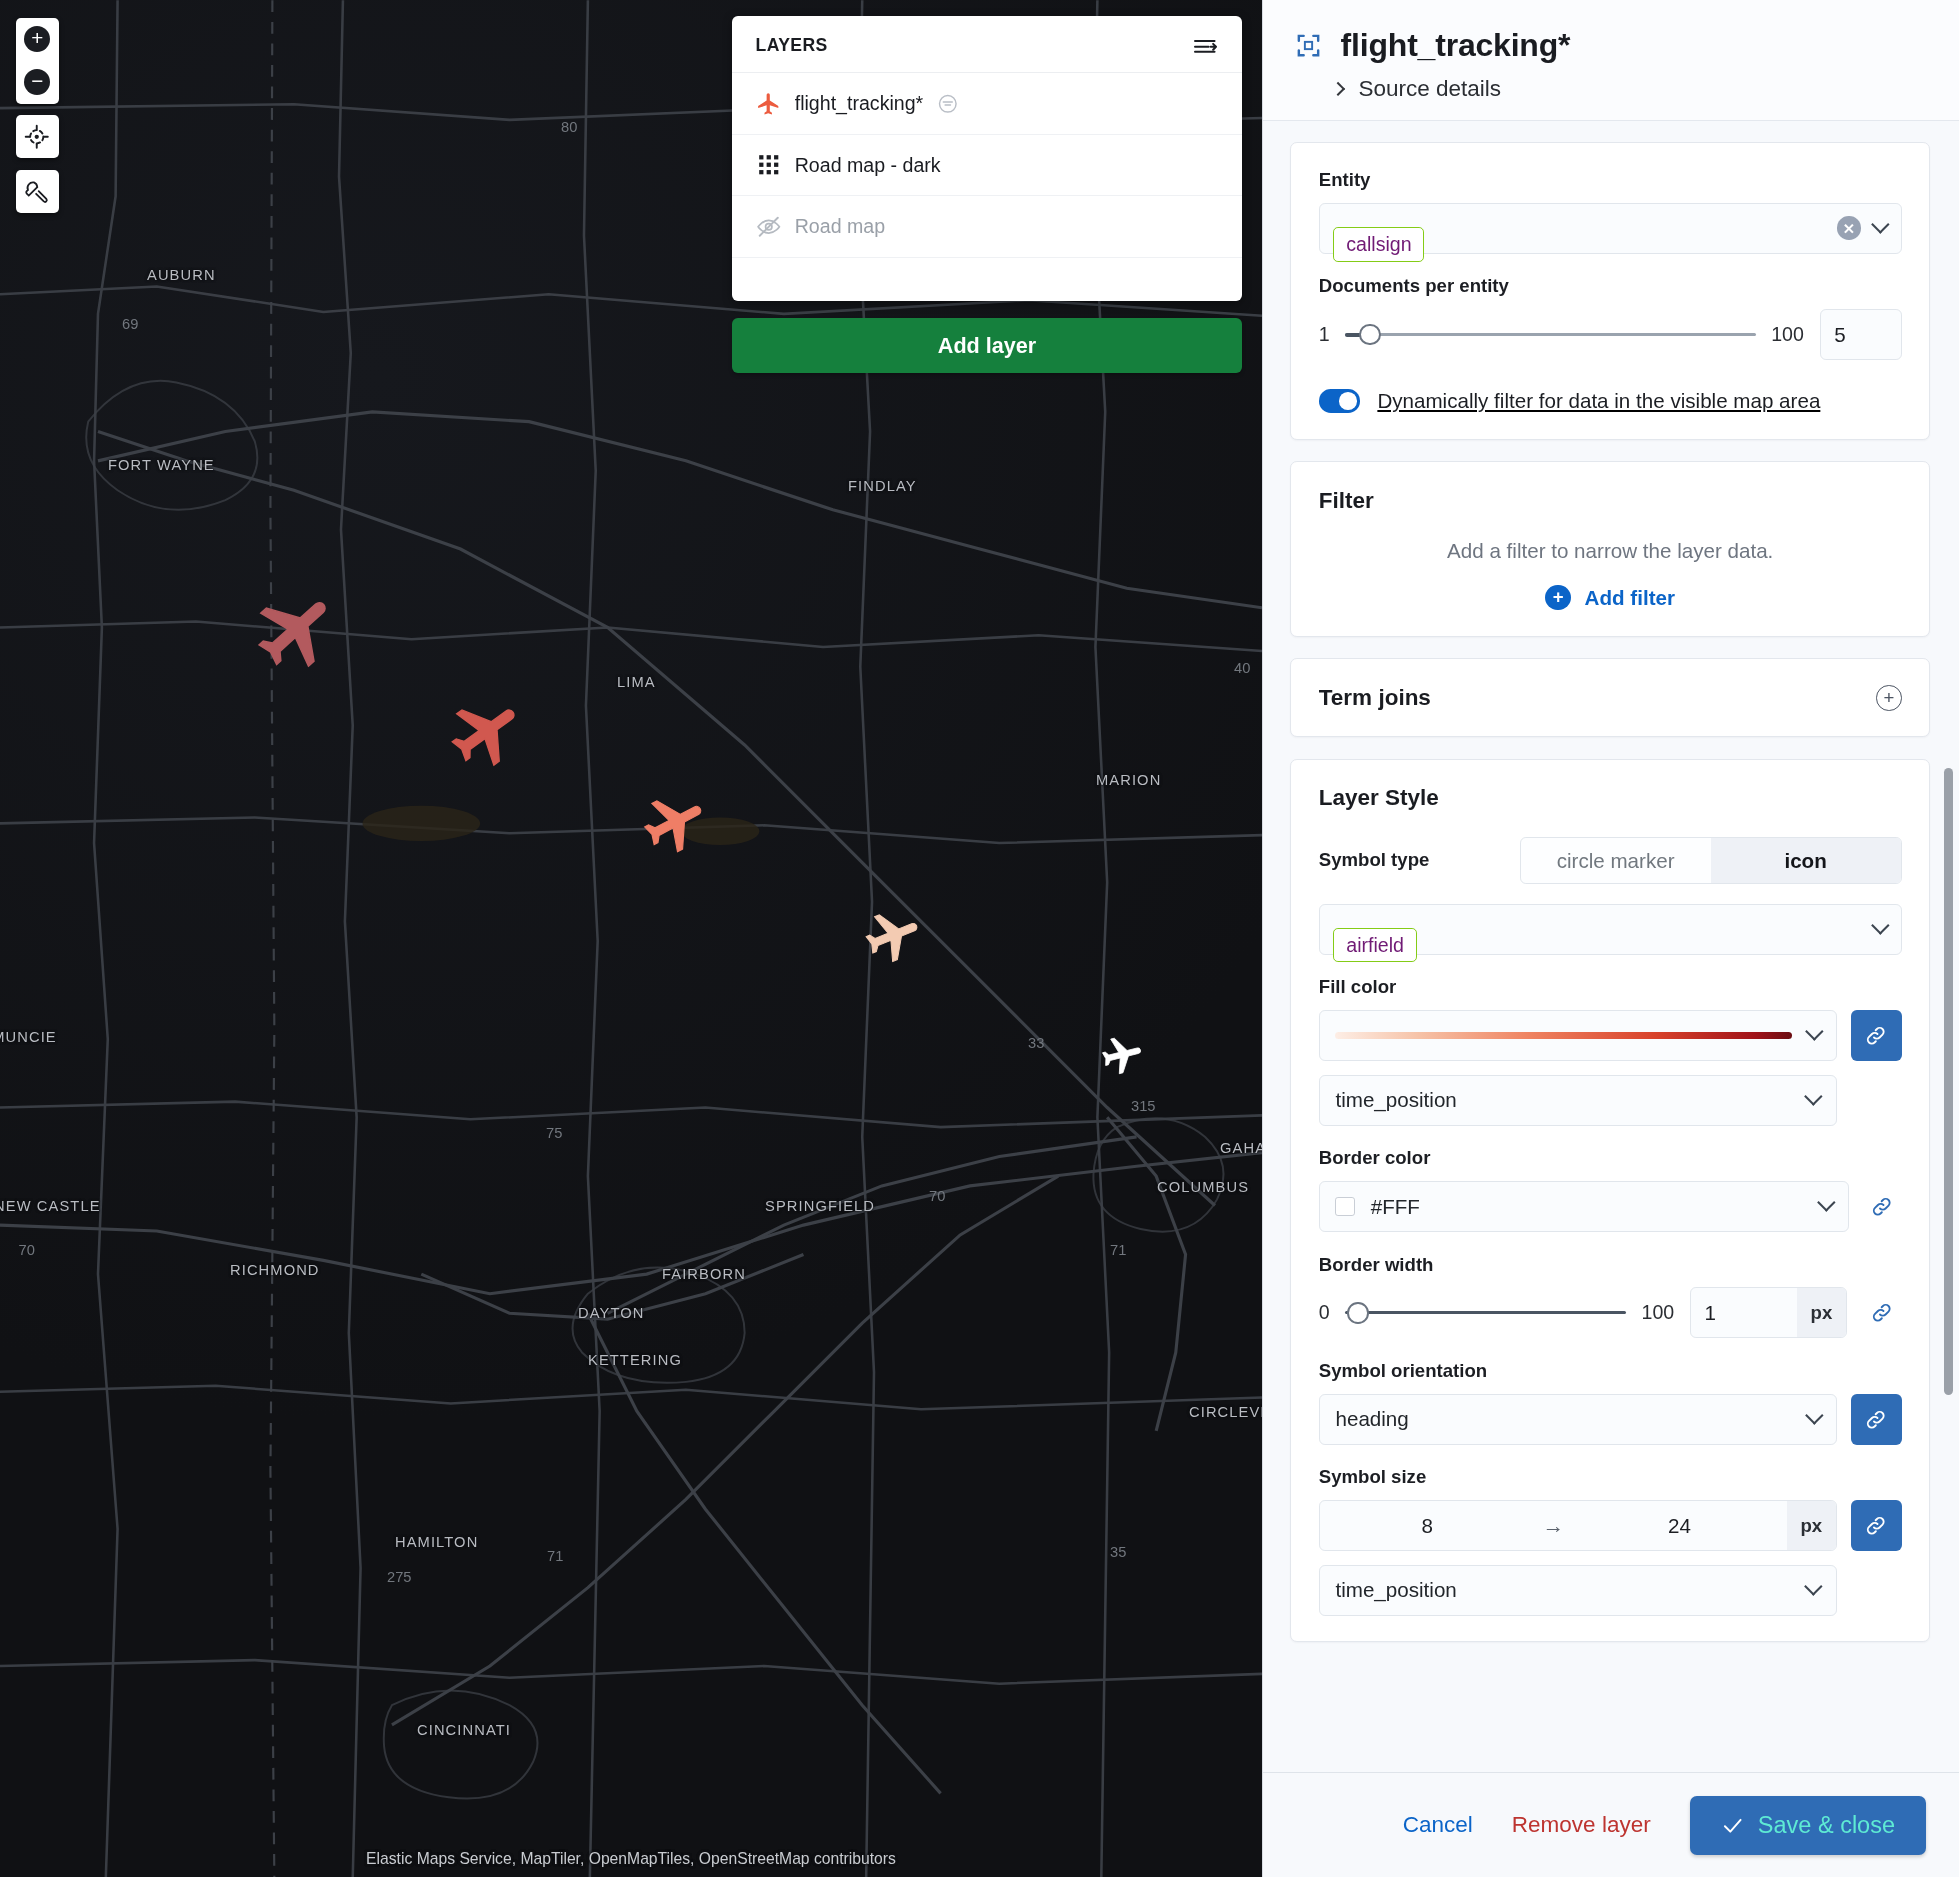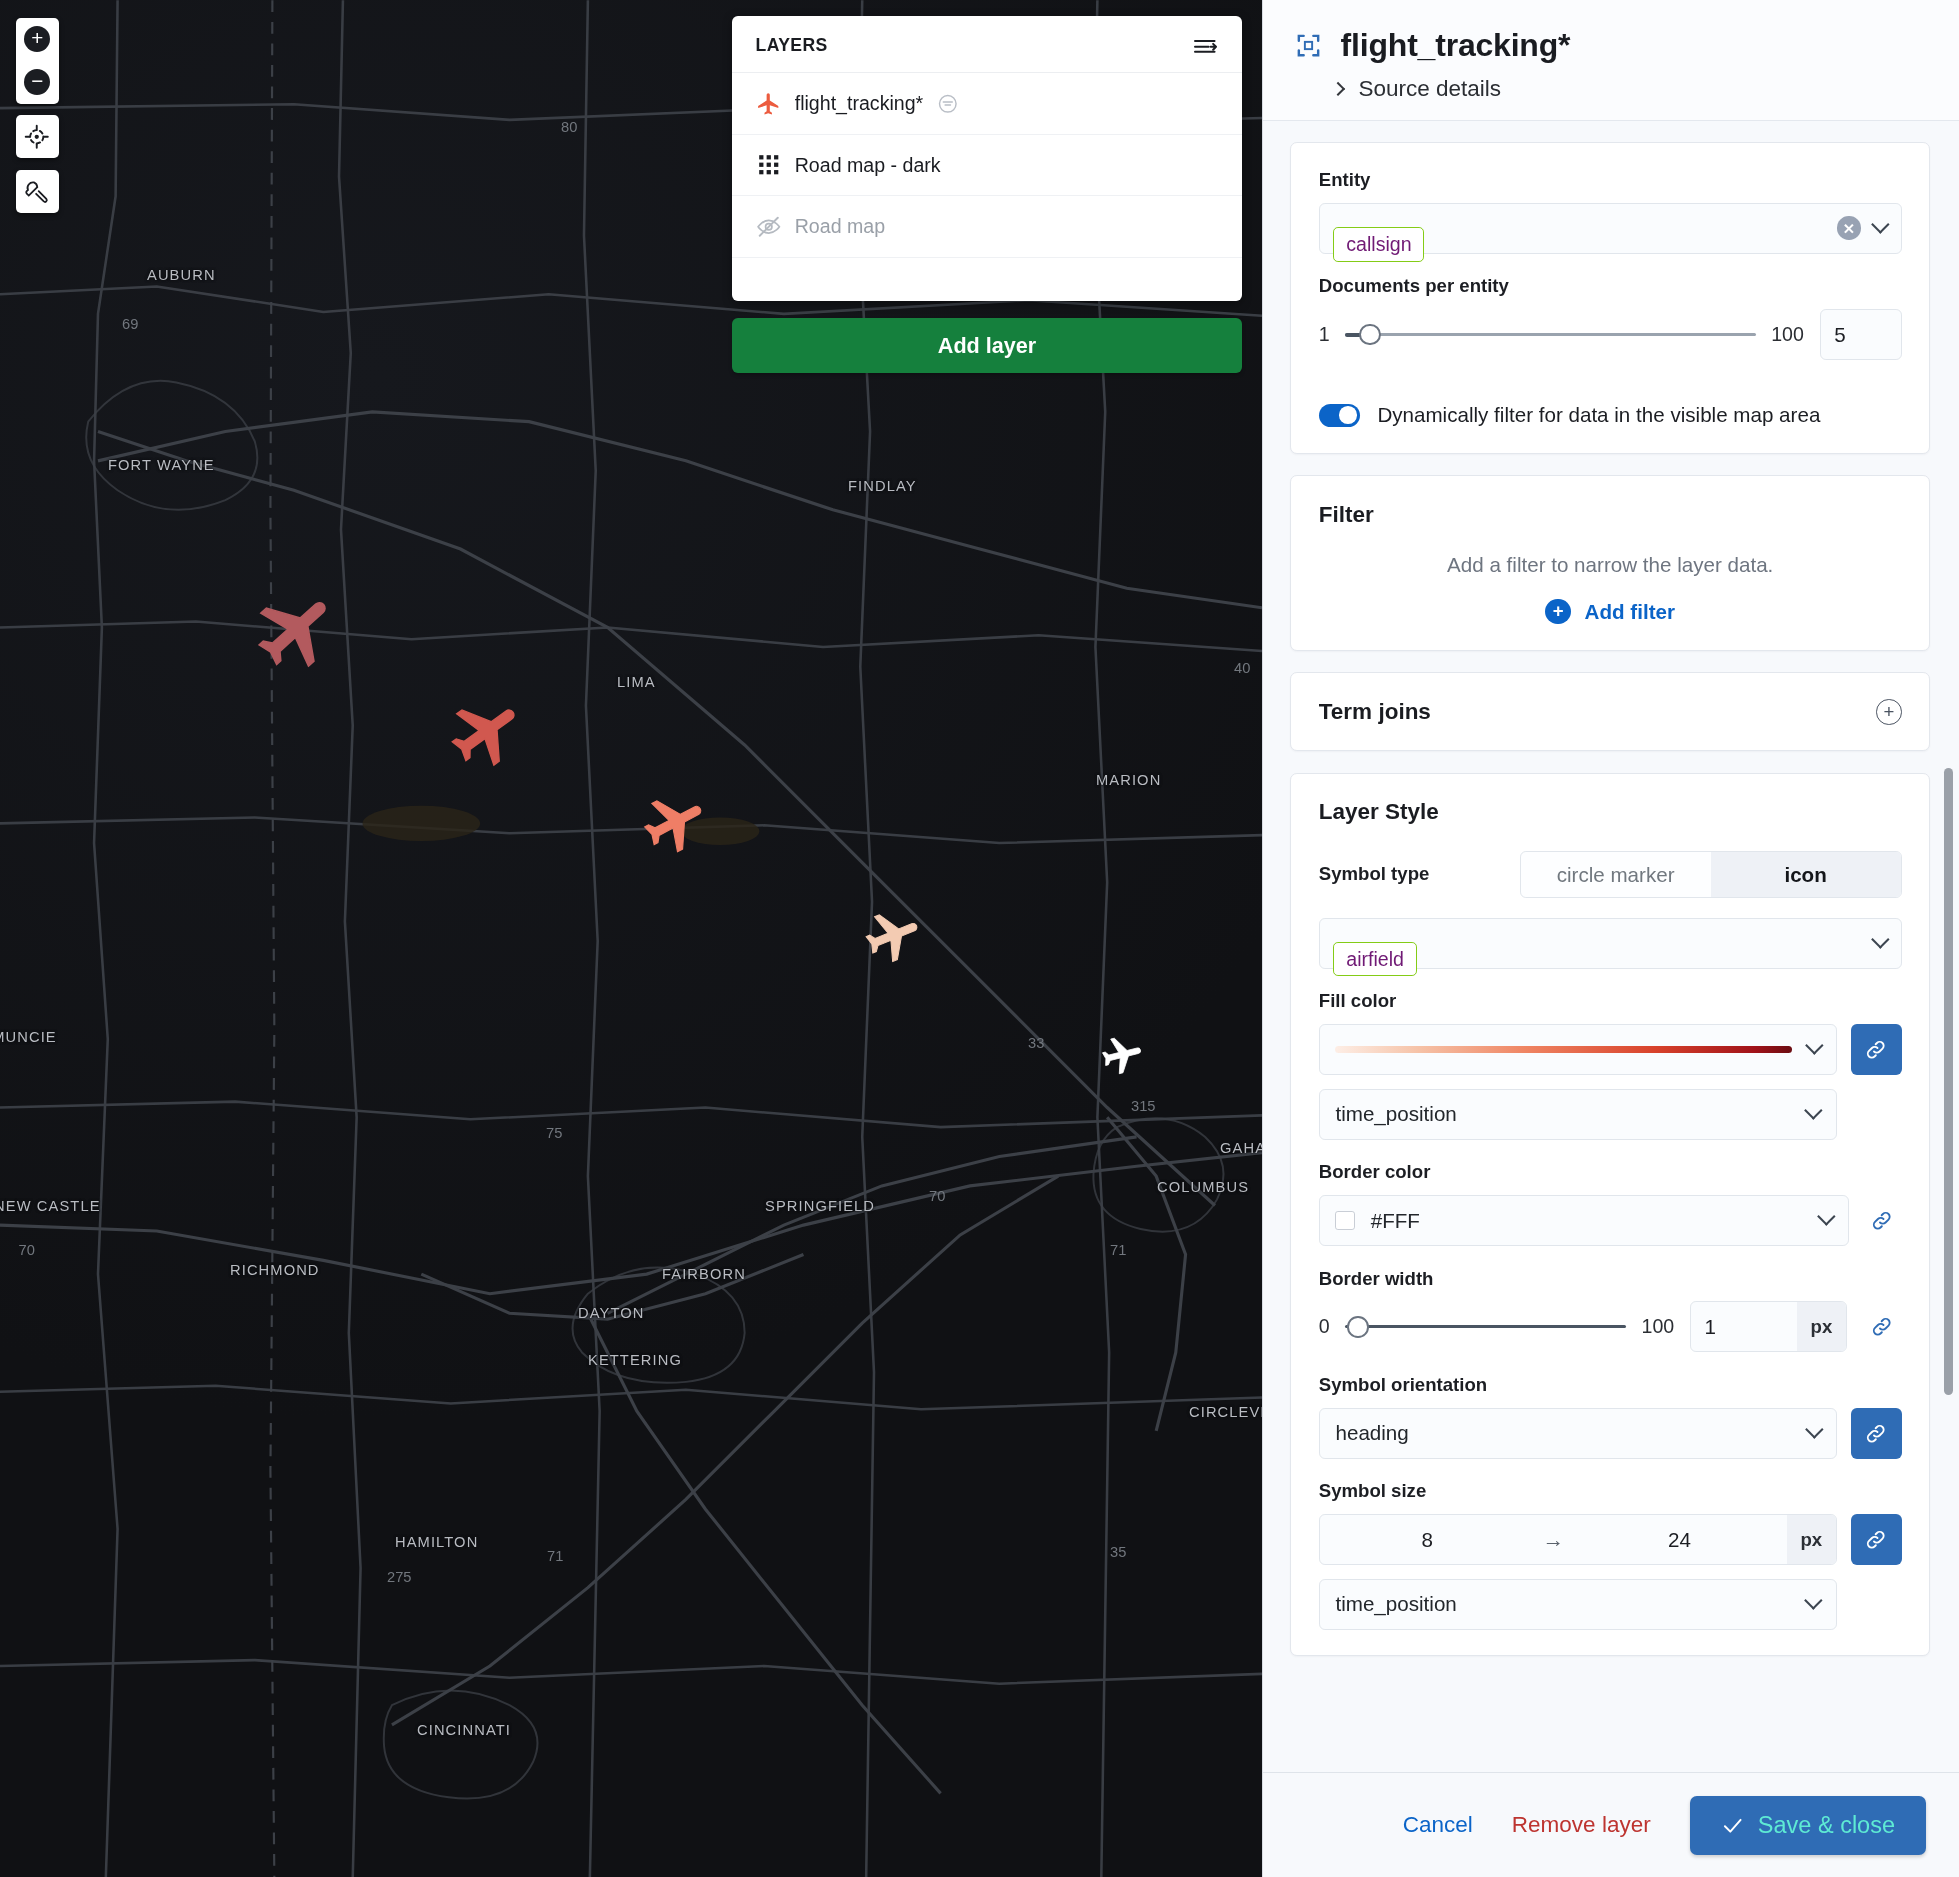--- a/index.html
+++ b/index.html
@@ -148,21 +148,21 @@
   .knob {
     position: absolute; width: 21.6px; height: 21.6px; border-radius: 50%;
     background: #fff; border: 2px solid #6b7480; cursor: pointer;
   }
   .num-box {
     width: 82px; height: 51px; border: 1px solid #e1e6ec; background: #fafcfe;
     border-radius: 5.9px; display: flex; align-items: center; padding-left: 13.7px;
     font-size: 20.6px; color: #1c1e23;
   }
 
-  .toggle-row { display: flex; align-items: flex-end; gap: 17.6px; margin-top: 43px; }
+  .toggle-row { display: flex; align-items: flex-start; gap: 17.6px; margin-top: 29px; text-decoration: underline; }
   .switch {
     width: 41px; height: 23.5px; border-radius: 11.8px; background: #0b64c8;
     position: relative; cursor: pointer; flex: 0 0 41px;
   }
   .switch::after {
     content: ""; position: absolute; top: 2.9px; right: 2.9px;
     width: 17.6px; height: 17.6px; border-radius: 50%; background: #fff;
   }
   .toggle-text { font-size: 20.6px; color: #1c1e23; }
 
@@ -459,20 +459,21 @@
           <line x1="3.5" y1="20.5" x2="20.5" y2="3.5" stroke="#b5bac1" stroke-width="1.8" stroke-linecap="round"></line>
         </svg>
         <div class="layer-name dim">Road map</div>
       </div>
 
       <div class="layer-pad"></div>
     </div>
 
     <button class="add-layer-btn">Add layer</button>
 
+    <div class="attribution">Elastic Maps Service, MapTiler, OpenMapTiles, OpenStreetMap contributors</div>
   </div>
 
   <div class="panel">
 
     <div class="panel-head">
       <div class="panel-title-row">
         <svg width="29" height="29" viewBox="0 0 24 24">
           <g stroke="#2f6cb5" stroke-width="2" fill="none" stroke-linecap="round">
             <path d="M4 8V4h4"></path>
               <path d="M16 4h4v4"></path>

